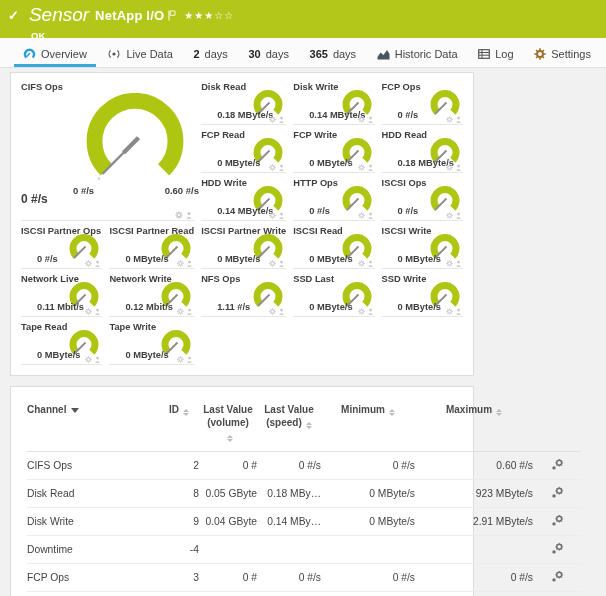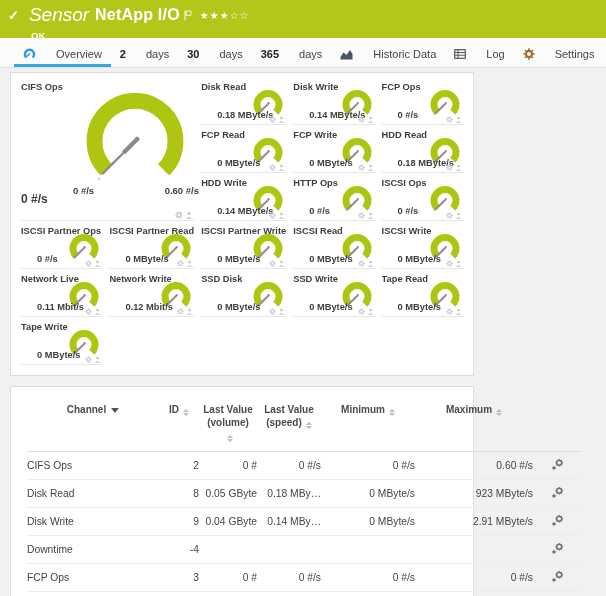--- a/index.html
+++ b/index.html
@@ -6,52 +6,52 @@
   body{
     width:606px;height:596px;overflow:hidden;position:relative;
     background:#f1f1f1;font-family:"Liberation Sans",sans-serif;
     -webkit-font-smoothing:antialiased;
   }
   
   .topbar{height:38px;background:#b3c71b;color:#fff;box-sizing:border-box;padding:4px 10px 0 8px;}
   .topbar .row1{display:flex;align-items:center;}
   .check{font-size:13px;font-weight:bold;margin-right:10px;}
   .kind{font-style:italic;font-weight:300;font-size:19px;margin-right:6px;}
-  .title{font-weight:bold;font-size:16px;letter-spacing:.2px;}
+  .title{font-weight:bold;font-size:13px;letter-spacing:.2px;}
   .flag{margin-left:4px;}
   .stars{font-size:10px;letter-spacing:1px;margin-left:8px;cursor:pointer;}
   .row2{margin-left:23px;font-size:9.5px;font-weight:bold;margin-top:4px;}
   
   .tabbar{
     height:30px;background:#fbfbfb;border-bottom:1px solid #e1e1e1;
     display:flex;justify-content:space-between;align-items:stretch;
     padding:0 6px 0 14px;font-size:11px;color:#444;box-sizing:border-box;
   }
-  .tab{display:flex;align-items:center;gap:20px;padding:0 9px;box-sizing:border-box;border-bottom:3px solid transparent;cursor:pointer;white-space:nowrap;margin-top:6px;}
+  .tab{display:flex;align-items:center;gap:5px;padding:0 9px;box-sizing:border-box;border-bottom:3px solid transparent;cursor:pointer;white-space:nowrap;margin-top:6px;}
   .tab.active{border-bottom-color:#35a8e0;}
   .tab .strong{font-weight:bold;color:#222;}
   .tab .strong:empty{display:none;}
   
   .panel{position:absolute;left:10px;width:464px;background:#fff;border:1px solid #dcdcdc;box-sizing:border-box;}
   #gauges-panel{top:72px;height:304px;padding:6px 10px 4px;}
   .ggrid{display:grid;grid-template-columns:repeat(5,1fr);grid-auto-rows:46px;column-gap:7px;row-gap:2px;height:100%;}
   .tile{position:relative;border-bottom:1px solid #e6e6e6;cursor:pointer;}
   .tl{font-size:9.3px;font-weight:bold;color:#3e3e3e;padding-top:3px;white-space:nowrap;overflow:hidden;}
   .mini{position:absolute;right:0;top:9px;}
   .tv{position:absolute;left:16px;bottom:4px;font-size:9.3px;font-weight:bold;color:#3e3e3e;white-space:nowrap;}
   .ticons{position:absolute;right:1px;bottom:1px;display:flex;gap:2px;color:#c4c4c4;align-items:center;}
   .main-tile{grid-column:1/3;grid-row:1/4;position:relative;border-bottom:1px solid #e6e6e6;cursor:pointer;}
   .main-svg{position:absolute;left:48px;top:14px;}
   .main-scale{position:absolute;left:48px;top:106px;width:134px;display:flex;justify-content:space-between;padding:0 4px;box-sizing:border-box;font-size:9.5px;font-weight:bold;color:#3e3e3e;}
   .main-val{position:absolute;left:0;bottom:14px;font-size:12px;font-weight:bold;color:#3e3e3e;}
   
   #table-panel{top:386px;height:230px;padding:14px 16px 0;}
   table{width:100%;border-collapse:collapse;font-size:10.3px;color:#434343;table-layout:fixed;}
   th{font-size:10px;font-weight:bold;color:#4a4a4a;text-align:center;vertical-align:top;line-height:1.3;padding:2px 0 9px;border-bottom:1px solid #e0e0e0;cursor:pointer;}
-  th.ch{text-align:center;}
+  th.ch{text-align:left;}
   td{padding:6px 0;border-bottom:1px solid #ececec;text-align:right;white-space:nowrap;overflow:hidden;}
   td.ch{text-align:left;}
   td.gear,th.gear{text-align:center;}
   col.c-ch{width:132px;} col.c-id{width:40px;} col.c-vol{width:58px;} col.c-sp{width:64px;}
   col.c-min{width:94px;} col.c-max{width:118px;} col.c-gr{width:48px;}
   .s-dn{display:inline-block;width:0;height:0;border-left:4px solid transparent;border-right:4px solid transparent;border-top:5px solid #555;margin-left:5px;}
   .s-ud{display:inline-flex;flex-direction:column;gap:1px;margin-left:4px;vertical-align:1px;}
   .s-ud i{display:block;width:0;height:0;border-left:3px solid transparent;border-right:3px solid transparent;}
   .s-ud i.u{border-bottom:3.5px solid #bcbcbc;}
   .s-ud i.d{border-top:3.5px solid #bcbcbc;}
@@ -119,20 +119,29 @@
 <div class="tabbar">
   <div class="tab active">
     <svg width="13" height="12" viewBox="0 0 13 12">
       <path d="M3.25 9.55 A4.6 4.6 0 1 1 9.75 9.55" fill="none" stroke="#2d9fd8" stroke-width="2.5"></path>
       <line x1="7" y1="5" x2="3.4" y2="9" stroke="#2d9fd8" stroke-width="1.4"></line>
     </svg>
 
     <span>Overview</span>
   </div>
   <div class="tab">
+    <svg width="14" height="10" viewBox="0 0 14 10">
+      <circle cx="7" cy="5" r="1.6" fill="#555"></circle>
+      <path d="M3.6 1.4 A5.2 5.2 0 0 0 3.6 8.6" fill="none" stroke="#555" stroke-width="1.2"></path>
+      <path d="M10.4 1.4 A5.2 5.2 0 0 1 10.4 8.6" fill="none" stroke="#555" stroke-width="1.2"></path>
+    </svg>
+
+    <span>Live Data</span>
+  </div>
+  <div class="tab">
     <span class="strong">2</span>
     <span>days</span>
   </div>
   <div class="tab">
     <span class="strong">30</span>
     <span>days</span>
   </div>
   <div class="tab">
     <span class="strong">365</span>
     <span>days</span>
@@ -423,21 +432,36 @@
       <div class="ticons">
           <svg class="cgear" width="7" height="7" viewBox="0 0 10 10">
             <use href="#sym-gear"></use>
           </svg>
           <svg class="cgear" width="7" height="7" viewBox="0 0 10 10">
             <use href="#sym-person"></use>
           </svg>
         </div>
     </div>
     <div class="tile">
-      <div class="tl">SSD Disk</div>
+      <div class="tl">NFS Ops</div>
+      <svg class="mini" width="36" height="32" viewBox="0 0 36 32">
+          <use href="#sym-mini"></use>
+        </svg>
+      <div class="tv">1.11 #/s</div>
+      <div class="ticons">
+          <svg class="cgear" width="7" height="7" viewBox="0 0 10 10">
+            <use href="#sym-gear"></use>
+          </svg>
+          <svg class="cgear" width="7" height="7" viewBox="0 0 10 10">
+            <use href="#sym-person"></use>
+          </svg>
+        </div>
+    </div>
+    <div class="tile">
+      <div class="tl">SSD Last</div>
       <svg class="mini" width="36" height="32" viewBox="0 0 36 32">
           <use href="#sym-mini"></use>
         </svg>
       <div class="tv">0 MByte/s</div>
       <div class="ticons">
           <svg class="cgear" width="7" height="7" viewBox="0 0 10 10">
             <use href="#sym-gear"></use>
           </svg>
           <svg class="cgear" width="7" height="7" viewBox="0 0 10 10">
             <use href="#sym-person"></use>

